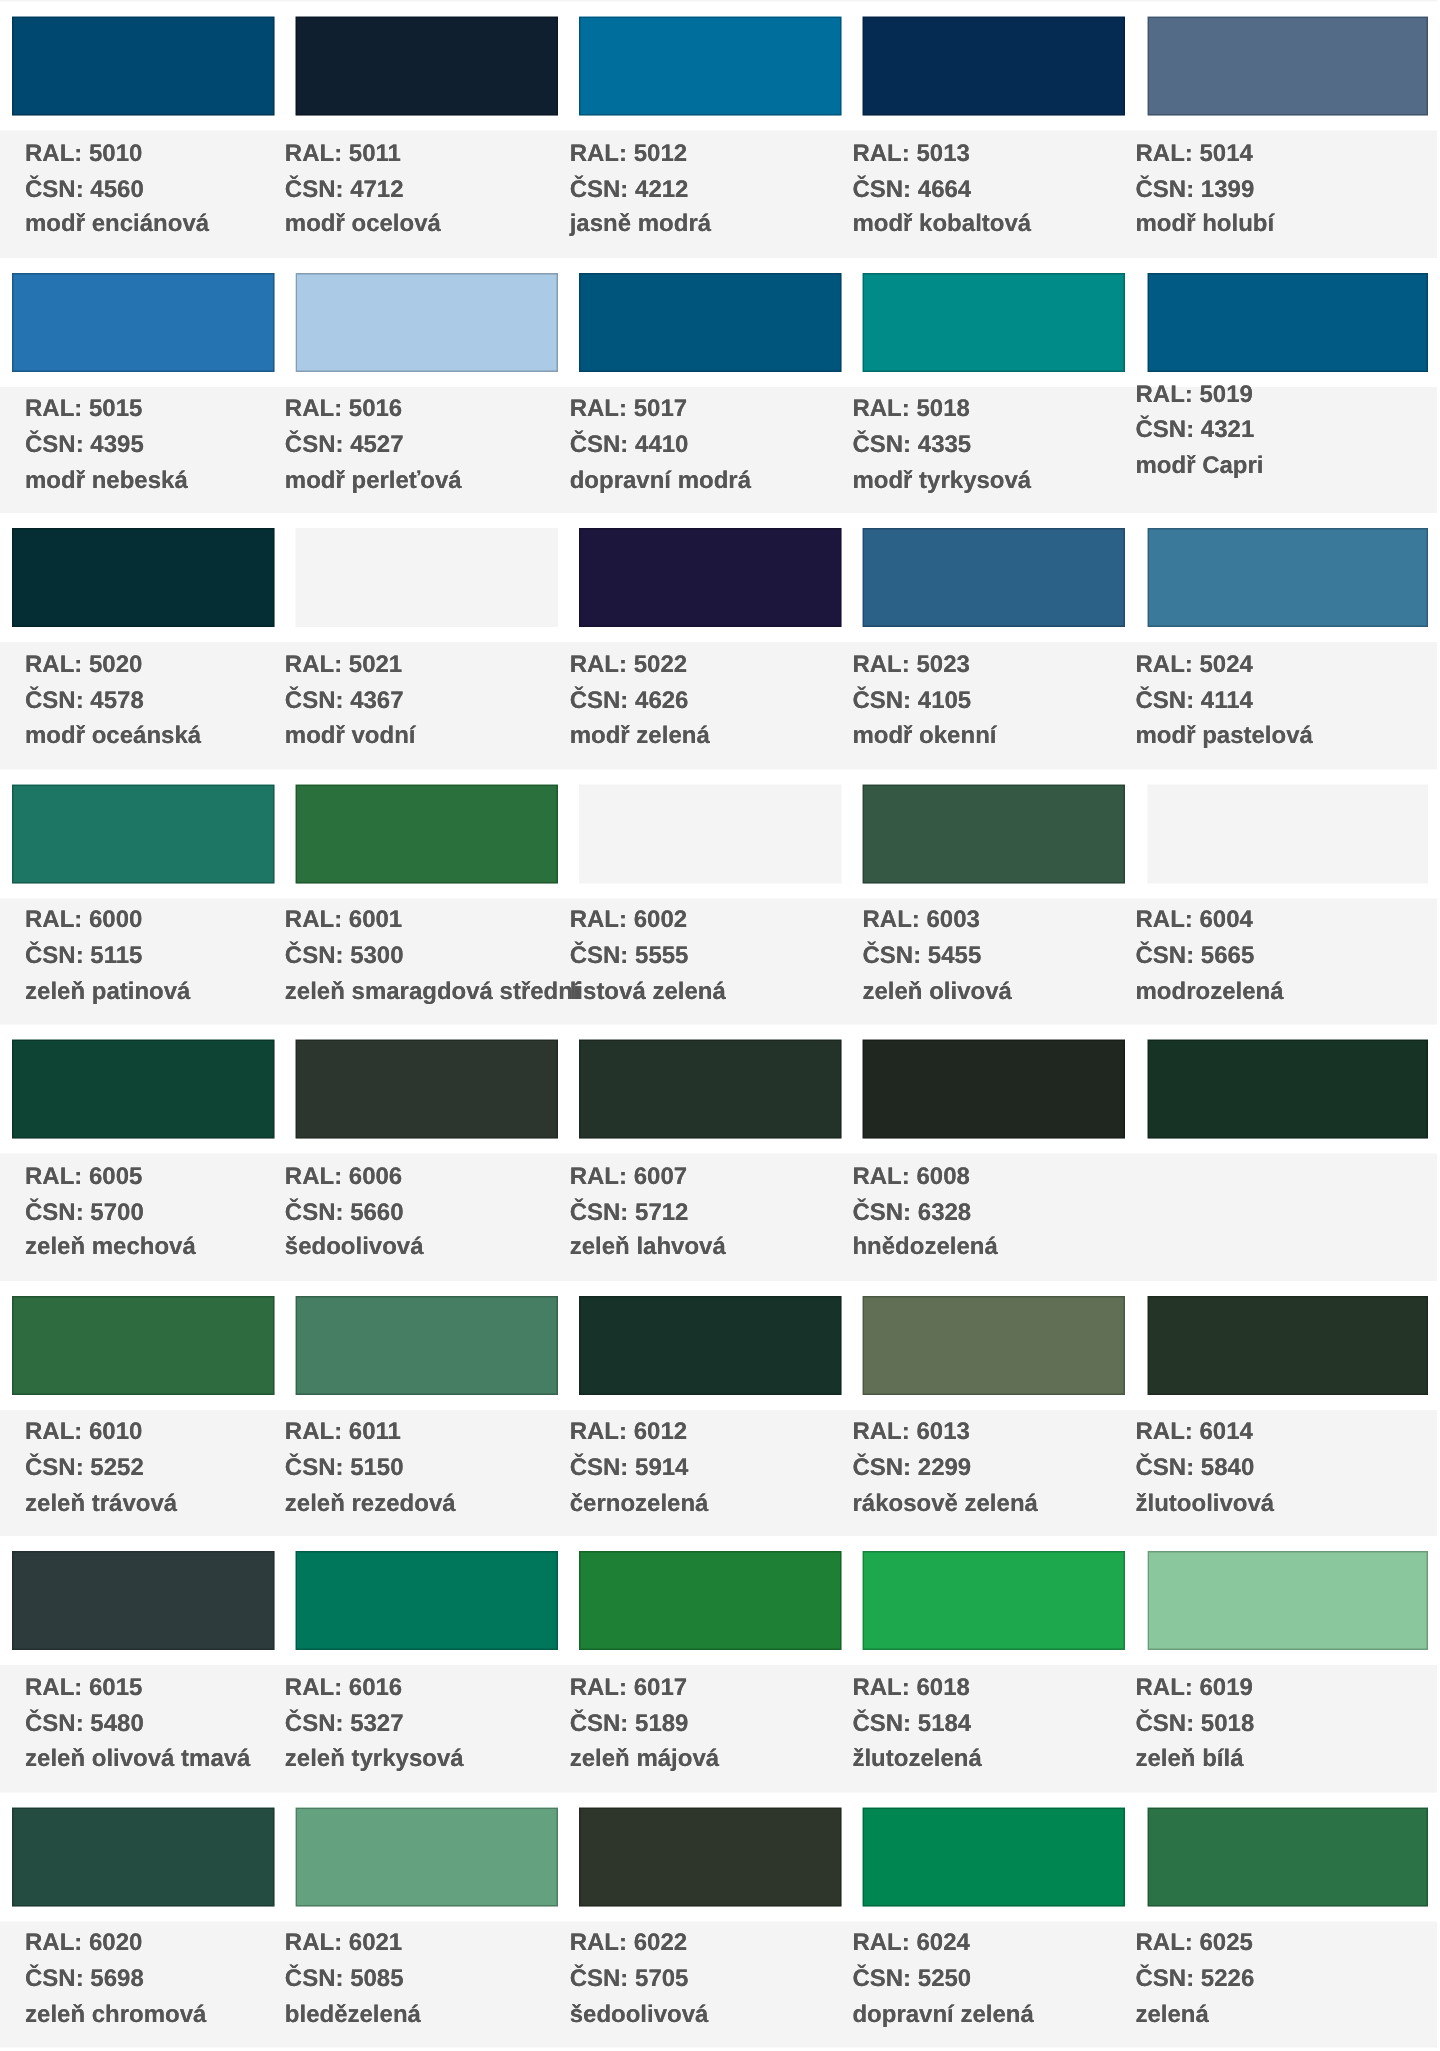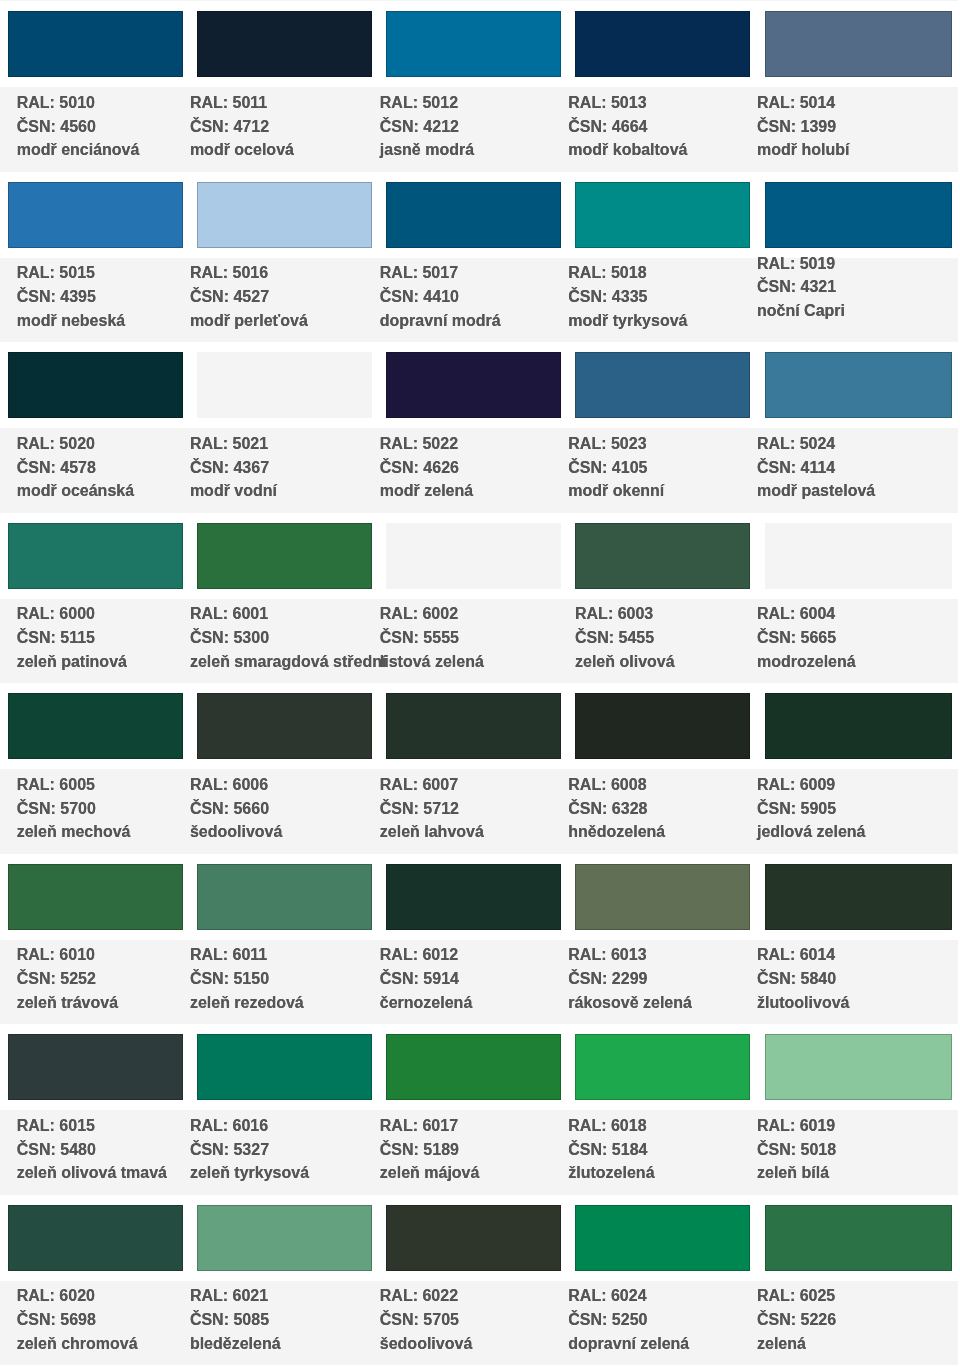--- a/index.html
+++ b/index.html
@@ -81,21 +81,21 @@
   <div class="sw" style="left: 575.45px; top: 181.5px; width: 175px; background-color: rgb(0, 139, 136);"></div>
   <div class="cellinfo" style="left:568.30px;top:257.80px">
    <div class="ln ln1">RAL: 5018</div>
    <div class="ln ln2">ČSN: 4335</div>
    <div class="ln ln3">modř tyrkysová</div>
   </div>
   <div class="sw" style="left: 764.6px; top: 181.5px; width: 187.5px; background-color: rgb(0, 90, 131);"></div>
   <div class="cellinfo" style="left:757.00px;top:248px">
    <div class="ln ln1">RAL: 5019</div>
    <div class="ln ln2">ČSN: 4321</div>
-   <div class="ln ln3">noční Capri</div>
+   <div class="ln ln3">modř Capri</div>
   </div>
   <div class="sw" style="left: 8px; top: 352px; width: 175px; background-color: rgb(4, 46, 51);"></div>
   <div class="cellinfo" style="left:16.70px;top:428.30px">
    <div class="ln ln1">RAL: 5020</div>
    <div class="ln ln2">ČSN: 4578</div>
    <div class="ln ln3">modř oceánská</div>
   </div>
   <div class="sw is-empty" style="left: 197.15px; top: 352px; width: 175px; background-color: rgb(244, 244, 244);"></div>
   <div class="cellinfo" style="left:189.90px;top:428.30px">
    <div class="ln ln1">RAL: 5021</div>
@@ -168,25 +168,20 @@
    <div class="ln ln2">ČSN: 5712</div>
    <div class="ln ln3">zeleň lahvová</div>
   </div>
   <div class="sw" style="left: 575.45px; top: 693px; width: 175px; background-color: rgb(32, 38, 32);"></div>
   <div class="cellinfo" style="left:568.30px;top:769.30px">
    <div class="ln ln1">RAL: 6008</div>
    <div class="ln ln2">ČSN: 6328</div>
    <div class="ln ln3">hnědozelená</div>
   </div>
   <div class="sw" style="left: 764.6px; top: 693px; width: 187.5px; background-color: rgb(22, 51, 37);"></div>
-  <div class="cellinfo" style="left:757.00px;top:769.30px">
-   <div class="ln ln1">RAL: 6009</div>
-   <div class="ln ln2">ČSN: 5905</div>
-   <div class="ln ln3">jedlová zelená</div>
-  </div>
   <div class="sw" style="left: 8px; top: 863.5px; width: 175px; background-color: rgb(46, 107, 63);"></div>
   <div class="cellinfo" style="left:16.70px;top:939.80px">
    <div class="ln ln1">RAL: 6010</div>
    <div class="ln ln2">ČSN: 5252</div>
    <div class="ln ln3">zeleň trávová</div>
   </div>
   <div class="sw" style="left: 197.15px; top: 863.5px; width: 175px; background-color: rgb(70, 126, 99);"></div>
   <div class="cellinfo" style="left:189.90px;top:939.80px">
    <div class="ln ln1">RAL: 6011</div>
    <div class="ln ln2">ČSN: 5150</div>

